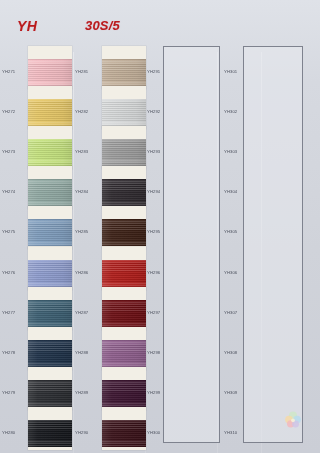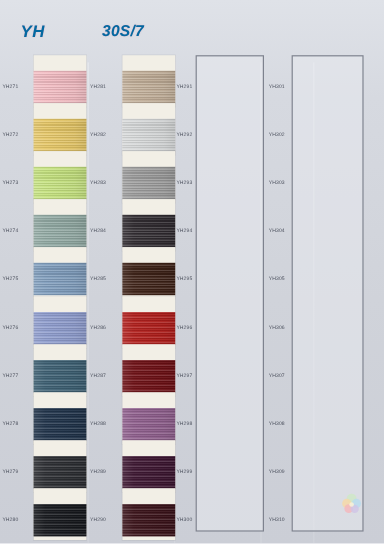--- a/index.html
+++ b/index.html
@@ -30,21 +30,21 @@
 
   
   .header {
     position: absolute;
     top: 0; left: 0;
     width: 320px;
     height: 52px;
   }
   .hd-text {
     position: absolute;
-    color: #0369a1;
+    color: #b91c1c;
     font-weight: bold;
     font-style: italic;
     white-space: nowrap;
     text-shadow: 0 0 1px rgba(224,70,127,0.35);
   }
   .hd-brand  { left: 17px;  top: 18px; font-size: 14px; letter-spacing: .5px; }
   .hd-count  { left: 85px;  top: 18px; font-size: 13px; letter-spacing: .2px; }
   .hd-desc   {
     left: 152px; top: 19px;
     font-size: 11px;
@@ -149,21 +149,21 @@
     opacity: .7;
   }
 </style>
 </head>
 <body>
 
 <div id="card">
 
   <div class="layer header">
     <div class="hd-text hd-brand">YH</div>
-    <div class="hd-text hd-count">30S/7</div>
+    <div class="hd-text hd-count">30S/5</div>
   </div>
 
   <div class="layer columns">
 
     <div class="seam" style="left:73px"></div>
     <div class="seam" style="left:145px"></div>
     <div class="seam" style="left:217px"></div>
     <div class="seam" style="left:261px"></div>
 
     <div class="col col-0">

